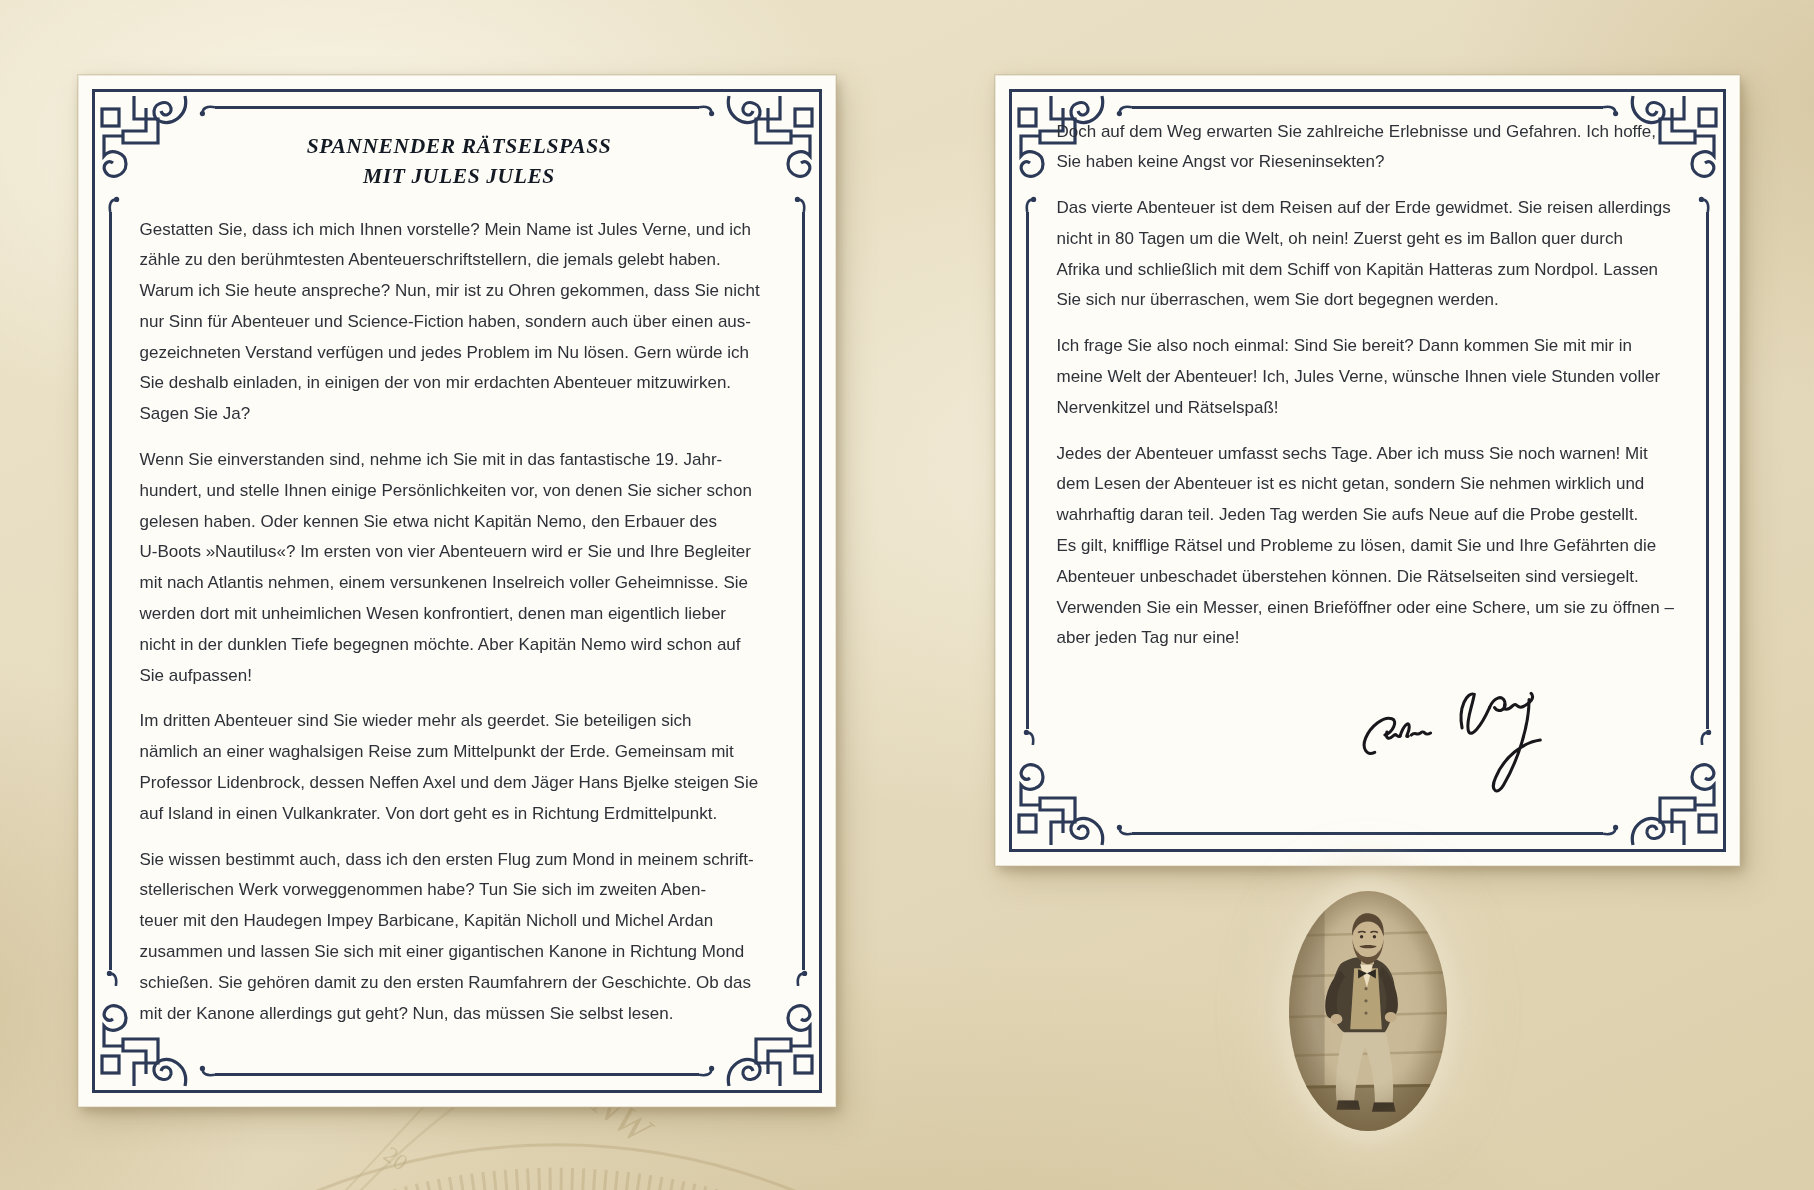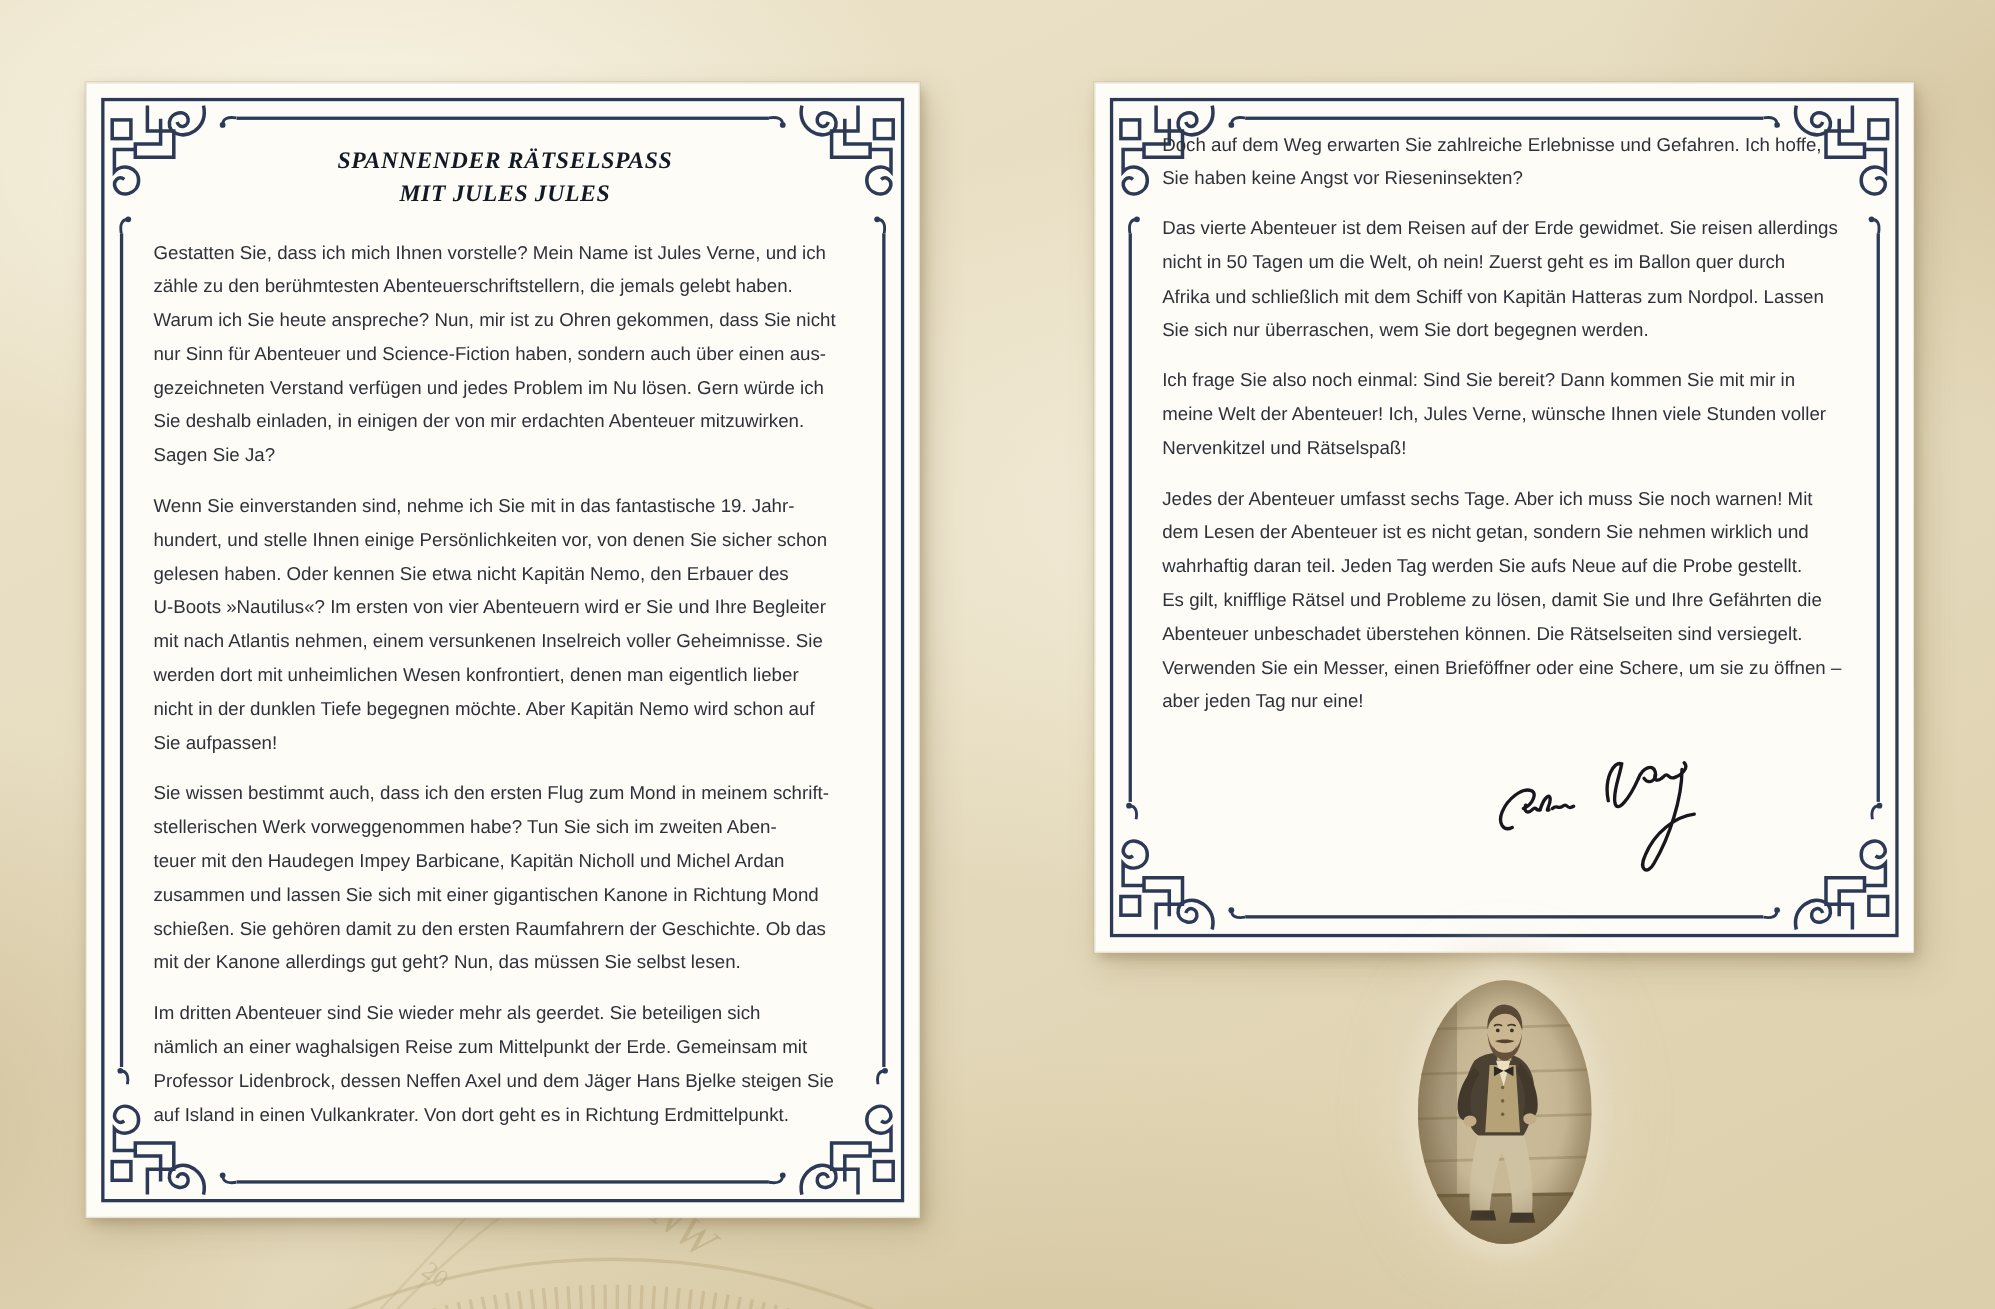--- a/index.html
+++ b/index.html
@@ -195,30 +195,30 @@
 Sie deshalb einladen, in einigen der von mir erdachten Abenteuer mitzuwirken.
 Sagen Sie Ja?</p>
     <p class="bodytext">Wenn Sie einverstanden sind, nehme ich Sie mit in das fantastische 19. Jahr-
 hundert, und stelle Ihnen einige Persönlichkeiten vor, von denen Sie sicher schon
 gelesen haben. Oder kennen Sie etwa nicht Kapitän Nemo, den Erbauer des
 U-Boots »Nautilus«? Im ersten von vier Abenteuern wird er Sie und Ihre Begleiter
 mit nach Atlantis nehmen, einem versunkenen Inselreich voller Geheimnisse. Sie
 werden dort mit unheimlichen Wesen konfrontiert, denen man eigentlich lieber
 nicht in der dunklen Tiefe begegnen möchte. Aber Kapitän Nemo wird schon auf
 Sie aufpassen!</p>
+    <p class="bodytext">Im dritten Abenteuer sind Sie wieder mehr als geerdet. Sie beteiligen sich
+nämlich an einer waghalsigen Reise zum Mittelpunkt der Erde. Gemeinsam mit
+Professor Lidenbrock, dessen Neffen Axel und dem Jäger Hans Bjelke steigen Sie
+auf Island in einen Vulkankrater. Von dort geht es in Richtung Erdmittelpunkt.</p>
     <p class="bodytext">Sie wissen bestimmt auch, dass ich den ersten Flug zum Mond in meinem schrift-
 stellerischen Werk vorweggenommen habe? Tun Sie sich im zweiten Aben-
 teuer mit den Haudegen Impey Barbicane, Kapitän Nicholl und Michel Ardan
 zusammen und lassen Sie sich mit einer gigantischen Kanone in Richtung Mond
 schießen. Sie gehören damit zu den ersten Raumfahrern der Geschichte. Ob das
 mit der Kanone allerdings gut geht? Nun, das müssen Sie selbst lesen.</p>
-    <p class="bodytext">Im dritten Abenteuer sind Sie wieder mehr als geerdet. Sie beteiligen sich
-nämlich an einer waghalsigen Reise zum Mittelpunkt der Erde. Gemeinsam mit
-Professor Lidenbrock, dessen Neffen Axel und dem Jäger Hans Bjelke steigen Sie
-auf Island in einen Vulkankrater. Von dort geht es in Richtung Erdmittelpunkt.</p>
   </div>
 </div>
 
 <div class="page" id="right-page">
   <div class="frame">
     <span class="corner tl">
         <svg viewBox="0 0 100 100">
           <use href="#corner-g"></use>
         </svg>
       </span>
@@ -273,21 +273,21 @@
         <svg class="curl end" viewBox="0 0 16 16">
           <use href="#curl-g"></use>
         </svg>
     </div>
   </div>
 
   <div class="content">
     <p class="bodytext">Doch auf dem Weg erwarten Sie zahlreiche Erlebnisse und Gefahren. Ich hoffe,
 Sie haben keine Angst vor Rieseninsekten?</p>
     <p class="bodytext">Das vierte Abenteuer ist dem Reisen auf der Erde gewidmet. Sie reisen allerdings
-nicht in 50 Tagen um die Welt, oh nein! Zuerst geht es im Ballon quer durch
+nicht in 80 Tagen um die Welt, oh nein! Zuerst geht es im Ballon quer durch
 Afrika und schließlich mit dem Schiff von Kapitän Hatteras zum Nordpol. Lassen
 Sie sich nur überraschen, wem Sie dort begegnen werden.</p>
     <p class="bodytext">Ich frage Sie also noch einmal: Sind Sie bereit? Dann kommen Sie mit mir in
 meine Welt der Abenteuer! Ich, Jules Verne, wünsche Ihnen viele Stunden voller
 Nervenkitzel und Rätselspaß!</p>
     <p class="bodytext">Jedes der Abenteuer umfasst sechs Tage. Aber ich muss Sie noch warnen! Mit
 dem Lesen der Abenteuer ist es nicht getan, sondern Sie nehmen wirklich und
 wahrhaftig daran teil. Jeden Tag werden Sie aufs Neue auf die Probe gestellt.
 Es gilt, knifflige Rätsel und Probleme zu lösen, damit Sie und Ihre Gefährten die
 Abenteuer unbeschadet überstehen können. Die Rätselseiten sind versiegelt.

